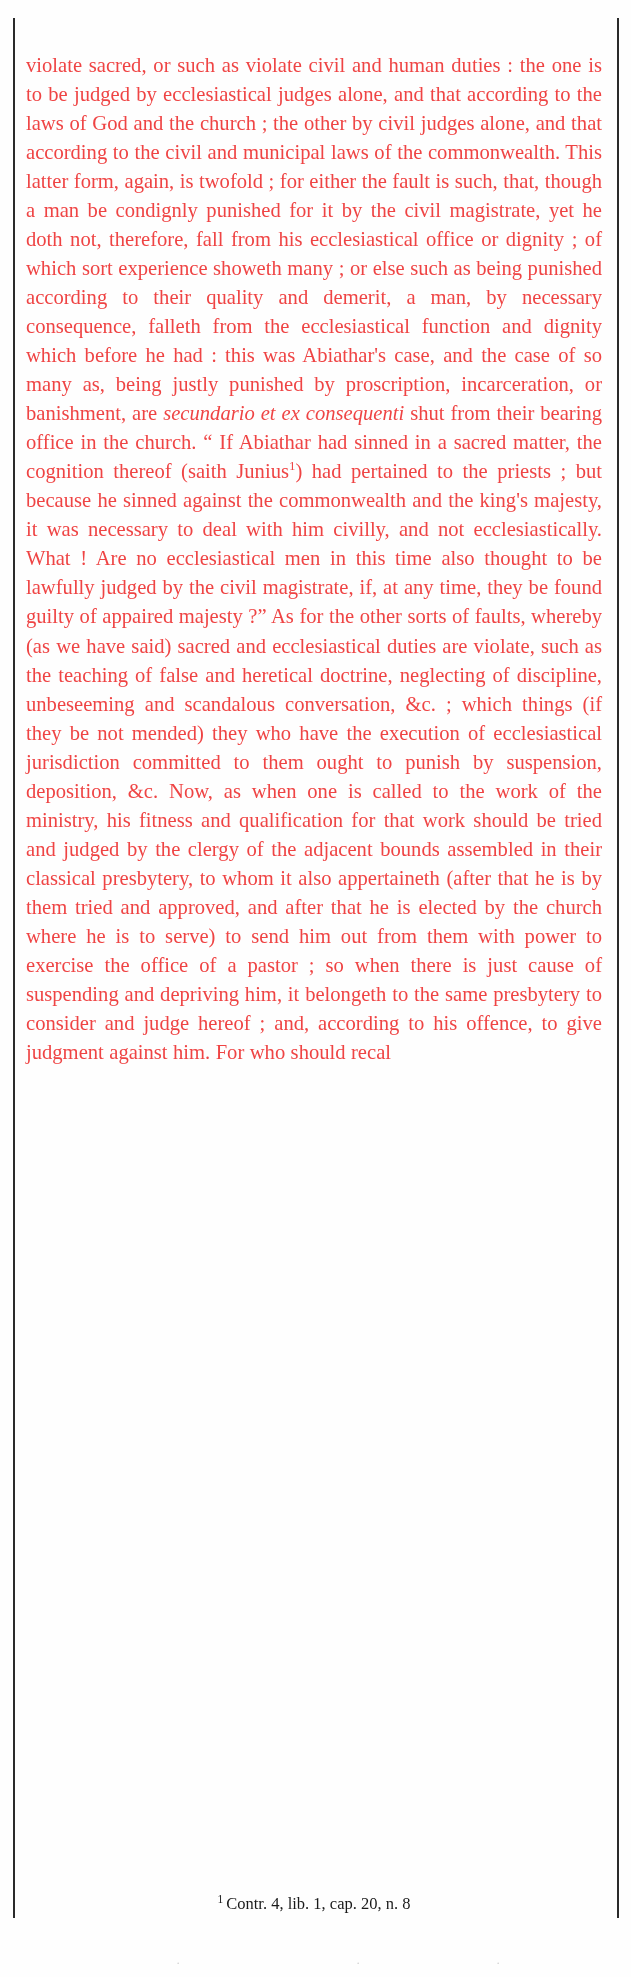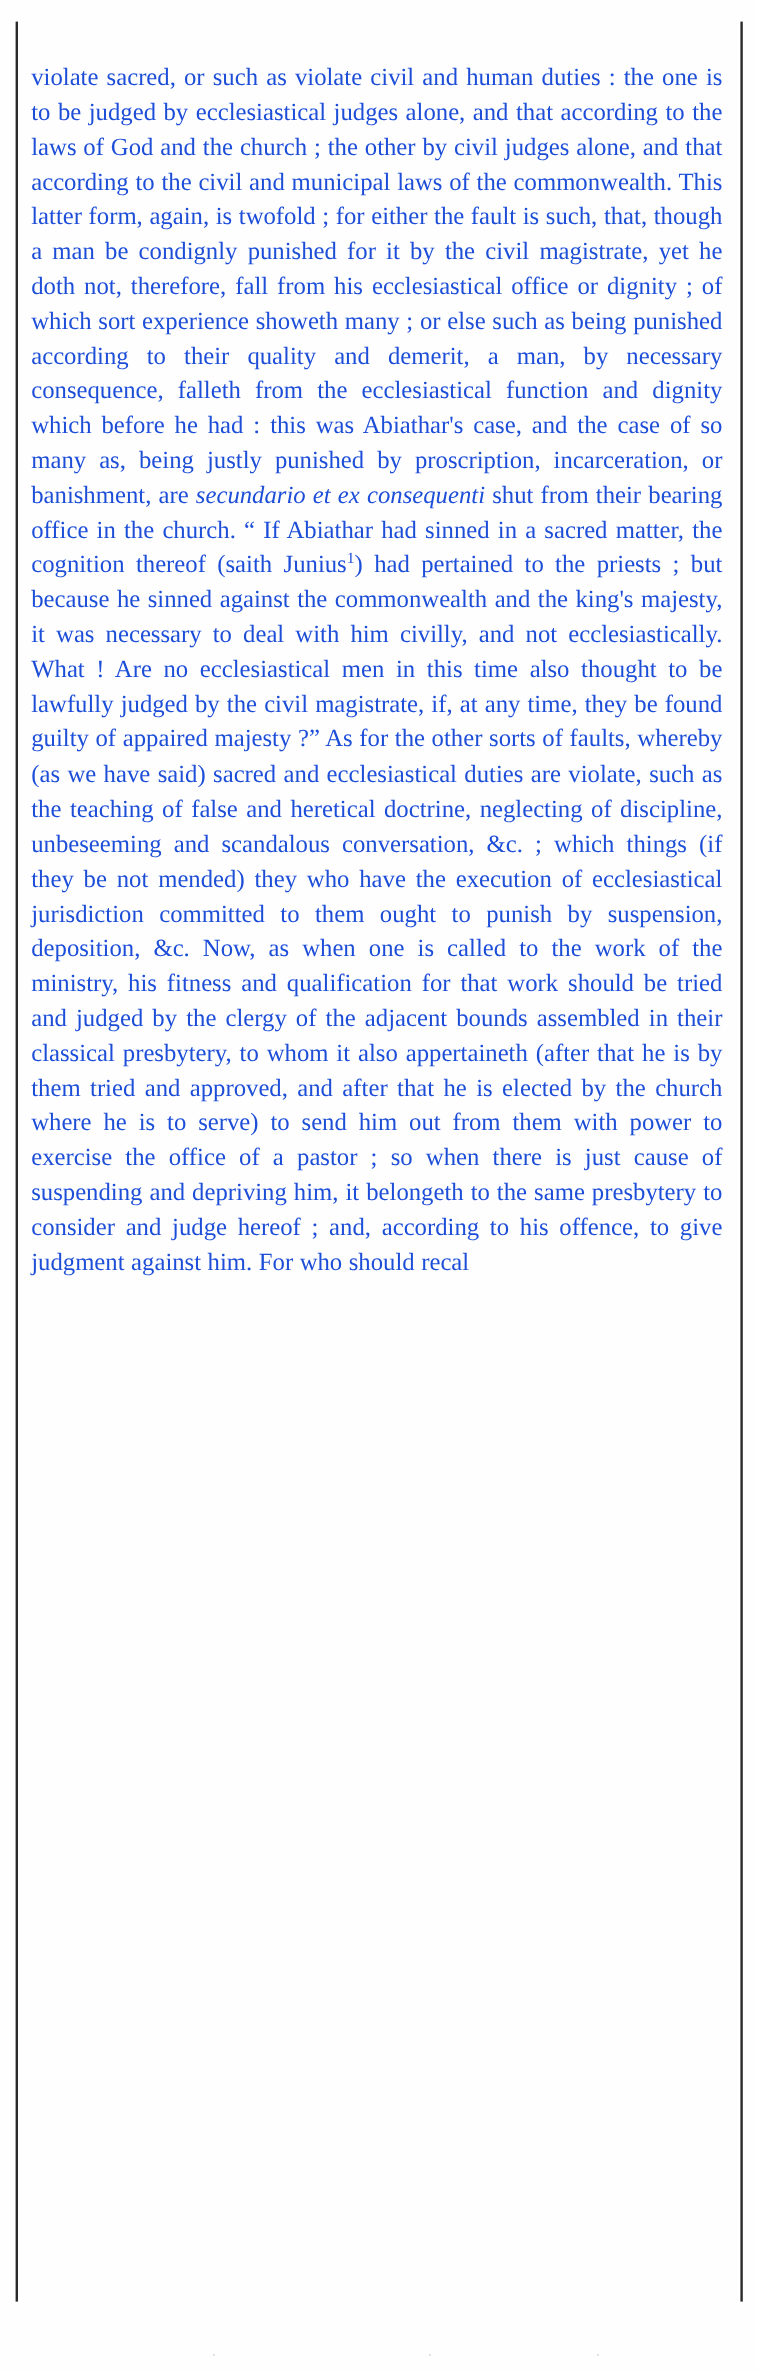--- a/index.html
+++ b/index.html
@@ -46,21 +46,21 @@
     top: 30px;
     width: 576px;
   }
   .body-text {
     font-size: 20.6px;
     line-height: 29.05px;
     text-align: justify;
     text-justify: inter-word;
     hyphens: manual;
     word-spacing: 0.3px;
-    color: #1d4ed8;
+    color: #ef4444;
   }
   .body-text .ital {
     font-style: italic;
   }
   .fn-ref {
     font-size: 13px;
     vertical-align: super;
     line-height: 0;
   }
   #footnote-sep {
@@ -111,20 +111,23 @@
 
   <div id="rule-left"></div>
   <div id="rule-right"></div>
 
   <div id="textcol">
     <p class="body-text"><span>violate sacred, or such as violate civil and human duties : the one is to be judged by ecclesiastical judges alone, and that according to the laws of God and the church ; the other by civil judges alone, and that according to the civil and municipal laws of the commonwealth. This latter form, again, is twofold ; for either the fault is such, that, though a man be condignly punished for it by the civil magistrate, yet he doth not, therefore, fall from his ecclesiastical office or dignity ; of which sort experience showeth many ; or else such as being punished according to their quality and demerit, a man, by necessary consequence, falleth from the ecclesiastical function and dignity which before he had : this was Abiathar's case, and the case of so many as, being justly punished by proscription, incarceration, or banishment, are </span><span class="ital">secundario et ex consequenti</span><span> shut from their bearing office in the church. “ If Abiathar had sinned in a sacred matter, the cognition thereof (saith Junius</span><span class="fn-ref">1</span><span>) had pertained to the priests ; but because he sinned against the commonwealth and the king's majesty, it was necessary to deal with him civilly, and not ecclesiastically. What ! Are no ecclesiastical men in this time also thought to be lawfully judged by the civil magistrate, if, at any time, they be found guilty of appaired majesty ?” As for the other sorts of faults, whereby (as we have said) sacred and ecclesiastical duties are violate, such as the teaching of false and heretical doctrine, neglecting of discipline, unbeseeming and scandalous conversation, &amp;c. ; which things (if they be not mended) they who have the execution of ecclesiastical jurisdiction committed to them ought to punish by suspension, deposition, &amp;c. Now, as when one is called to the work of the ministry, his fitness and qualification for that work should be tried and judged by the clergy of the adjacent bounds assembled in their classical presbytery, to whom it also appertaineth (after that he is by them tried and approved, and after that he is elected by the church where he is to serve) to send him out from them with power to exercise the office of a pastor ; so when there is just cause of suspending and depriving him, it belongeth to the same presbytery to consider and judge hereof ; and, according to his offence, to give judgment against him. For who should recal</span></p>
   </div>
 
   <div id="footnote-sep"></div>
 
+  <div id="footnote">
+    <span class="fn-marker">1</span><span>Contr. 4, lib. 1, cap. 20, n. 8</span>
+  </div>
 
   <div id="bottom-marks">
     <span class="m1">·</span>
     <span class="m2">·</span>
     <span class="m3">·</span>
   </div>
 
 </div>
 
 </body></html>

